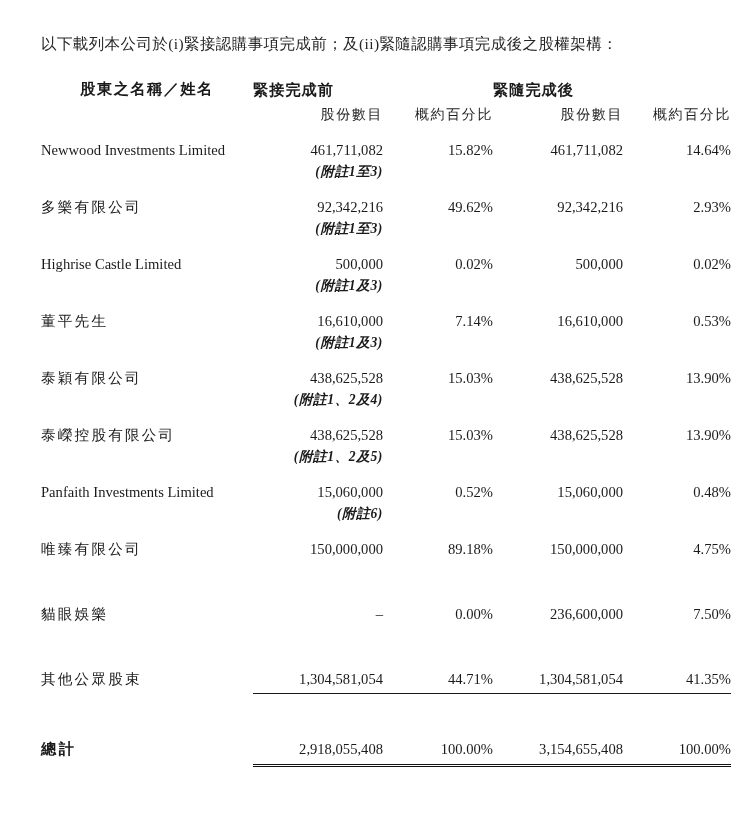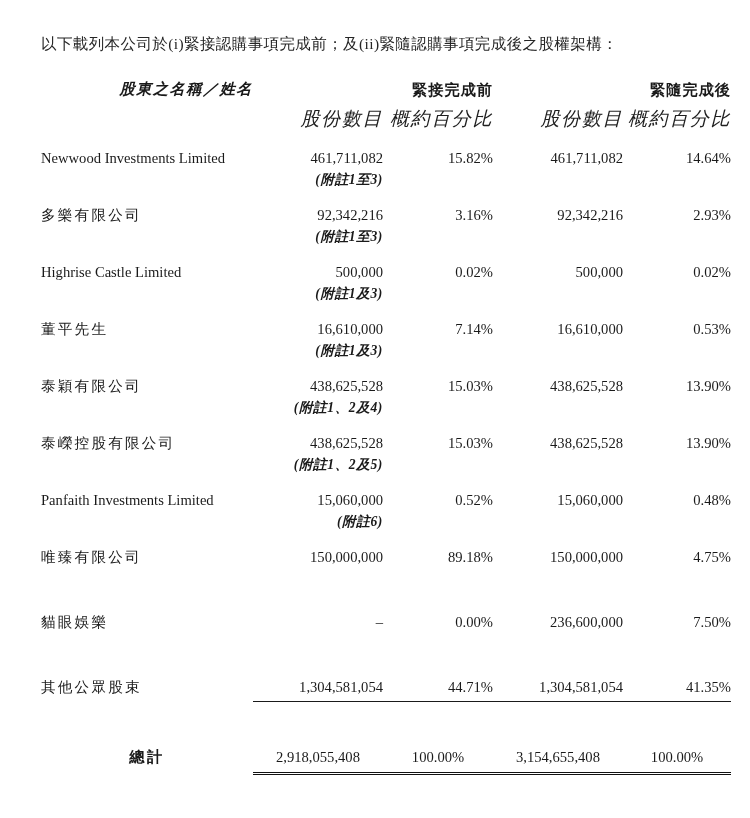--- a/index.html
+++ b/index.html
@@ -53,34 +53,32 @@
   
   .hdr-group th {
     padding: 0 0 3px 0;
     vertical-align: bottom;
     font-weight: bold;
     letter-spacing: 1px;
     font-size: 15.2px;
     color: #1a1a1a;
   }
   .hdr-group th.name-head {
-    text-align: right;
+    text-align: center;
     letter-spacing: 1.5px;
     padding-bottom: 4px;
-    font-style: italic;
   }
   .hdr-group th.grp {
-    text-align: right;
+    text-align: left;
   }
 
   .hdr-sub th {
     padding: 2px 0 16px 0;
-    font-style: italic;
     font-weight: normal;
-    font-size: 19px;
+    font-size: 14px;
     letter-spacing: 1.6px;
     text-align: right;
     color: #1f1f1f;
   }
   .hdr-sub th.spacer { text-align: left; }
 
   
   tbody tr.data-row > td {
     vertical-align: top;
     padding: 0;
@@ -114,21 +112,21 @@
   tr.gap td { height: 22px; padding: 0; font-size: 0; line-height: 0; }
   tr.gap-sm td { height: 14px; padding: 0; font-size: 0; line-height: 0; }
 
   
   tr.ruled td.num .val-line {
     border-bottom: 1.1px solid #1a1a1a;
     padding-bottom: 4px;
   }
 
   
-  tr.total td { padding: 0; vertical-align: top; text-align: center; }
+  tr.total td { padding: 0; vertical-align: top; }
   tr.total td.name {
     font-weight: bold;
     letter-spacing: 2.6px;
     font-size: 15.2px;
   }
   tr.total td.num .val-line {
     border-bottom: 3.2px double #111111;
     padding-bottom: 5px;
   }
 </style>
@@ -188,21 +186,21 @@
         </tr>
         <tr class="data-row">
           <td class="name cjk">
             <span class="val-line">多樂有限公司</span>
           </td>
           <td class="num">
             <span class="val-line">92,342,216</span>
             <span class="note-line">(附註1至3)</span>
           </td>
           <td class="num">
-            <span class="val-line">3.16%</span>
+            <span class="val-line">49.62%</span>
             <span class="note-line empty">&nbsp;</span>
           </td>
           <td class="num">
             <span class="val-line">92,342,216</span>
             <span class="note-line empty">&nbsp;</span>
           </td>
           <td class="num">
             <span class="val-line">2.93%</span>
             <span class="note-line empty">&nbsp;</span>
           </td>

